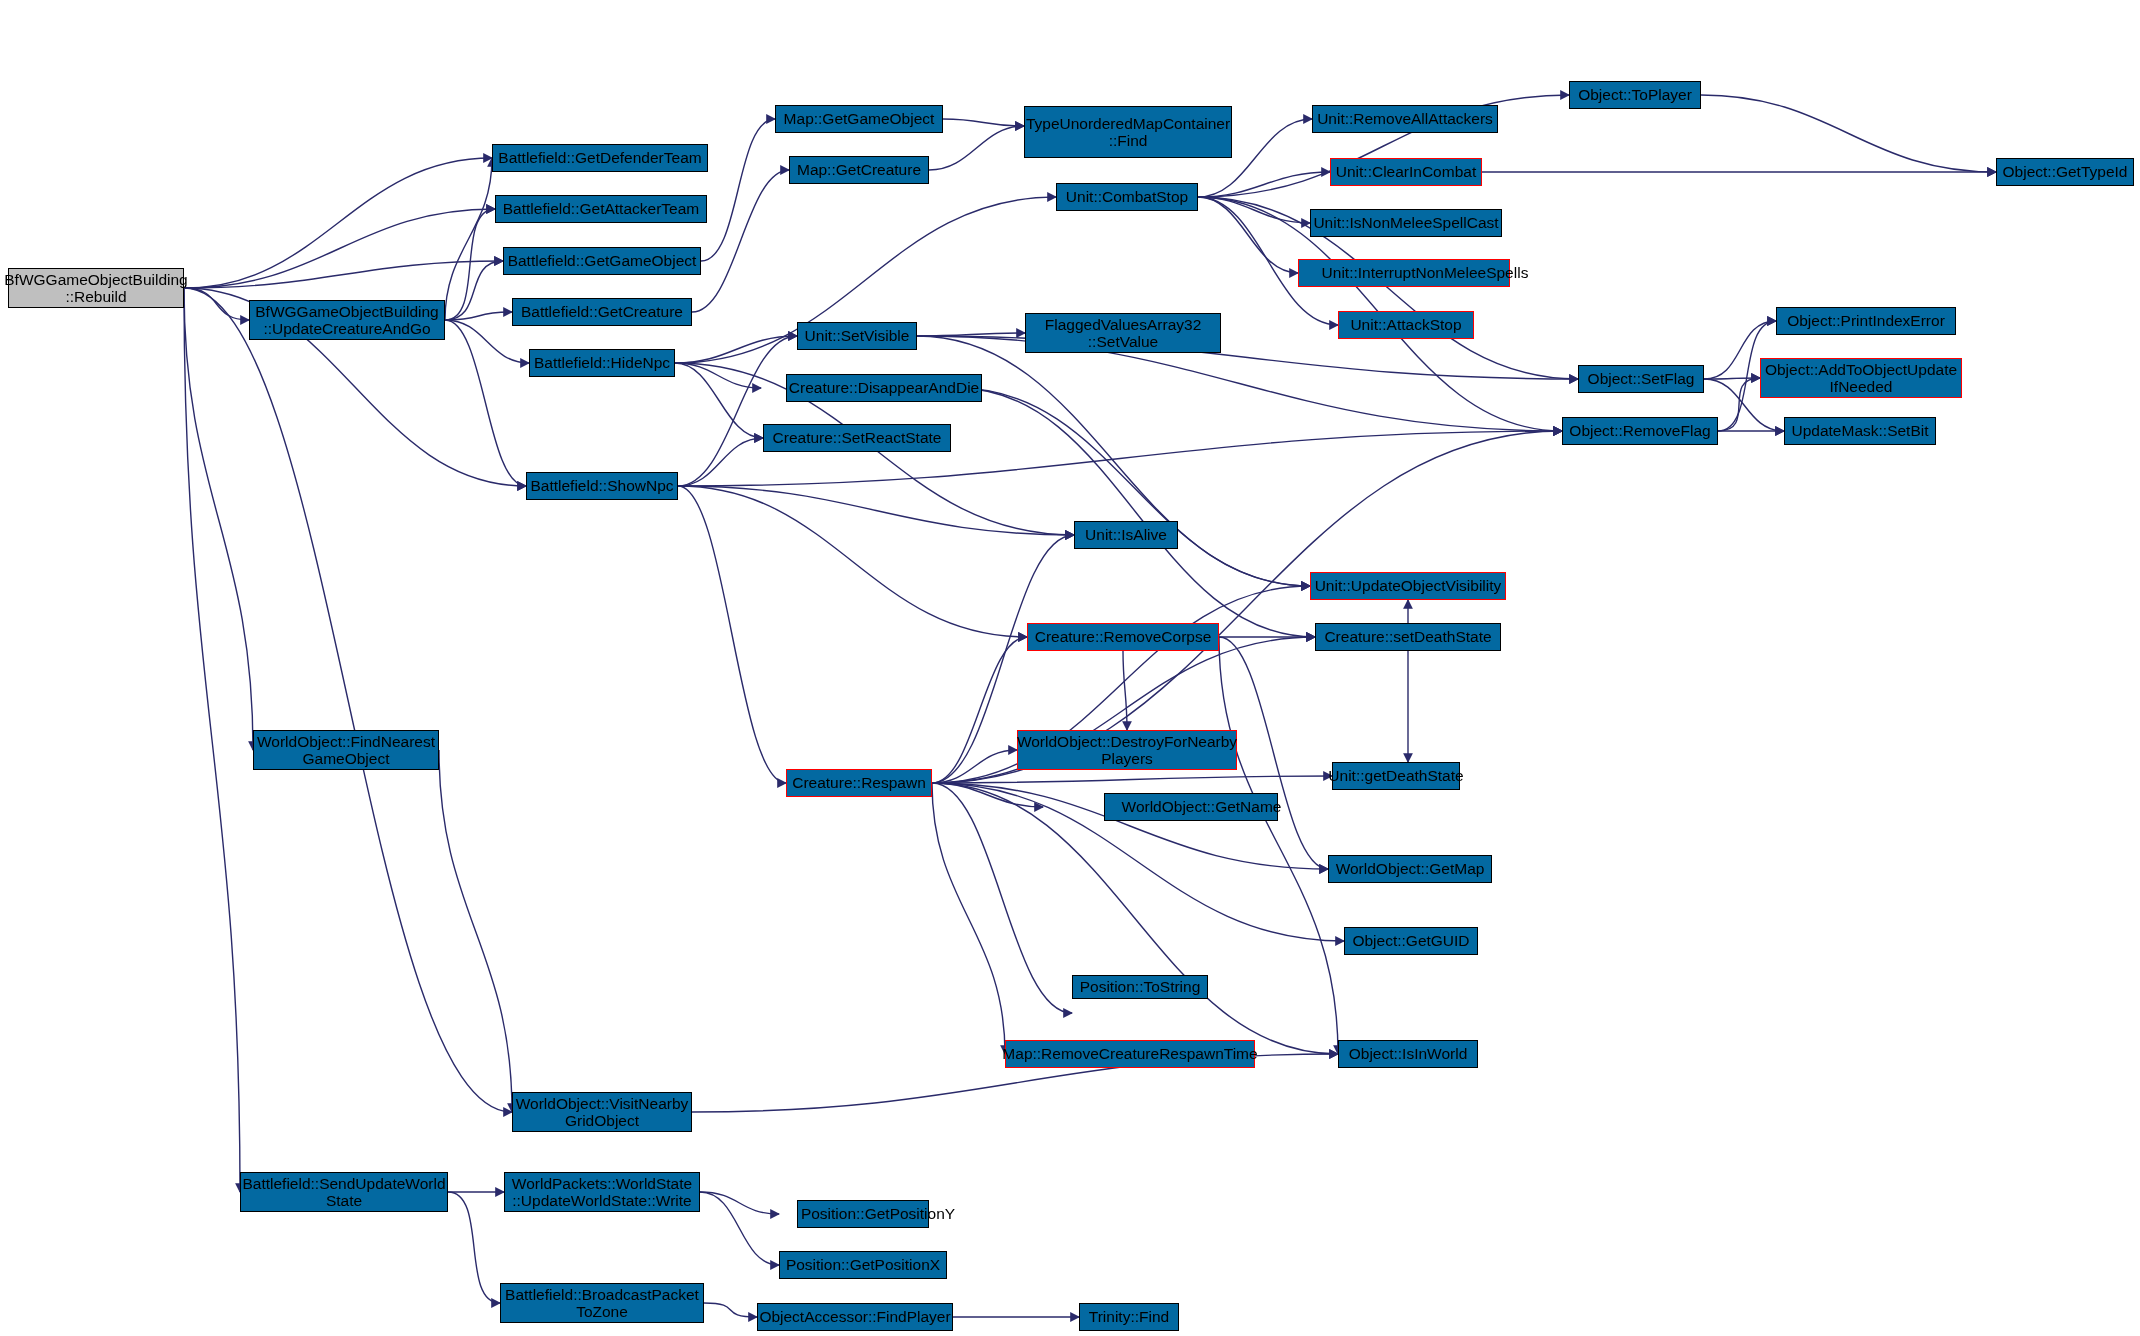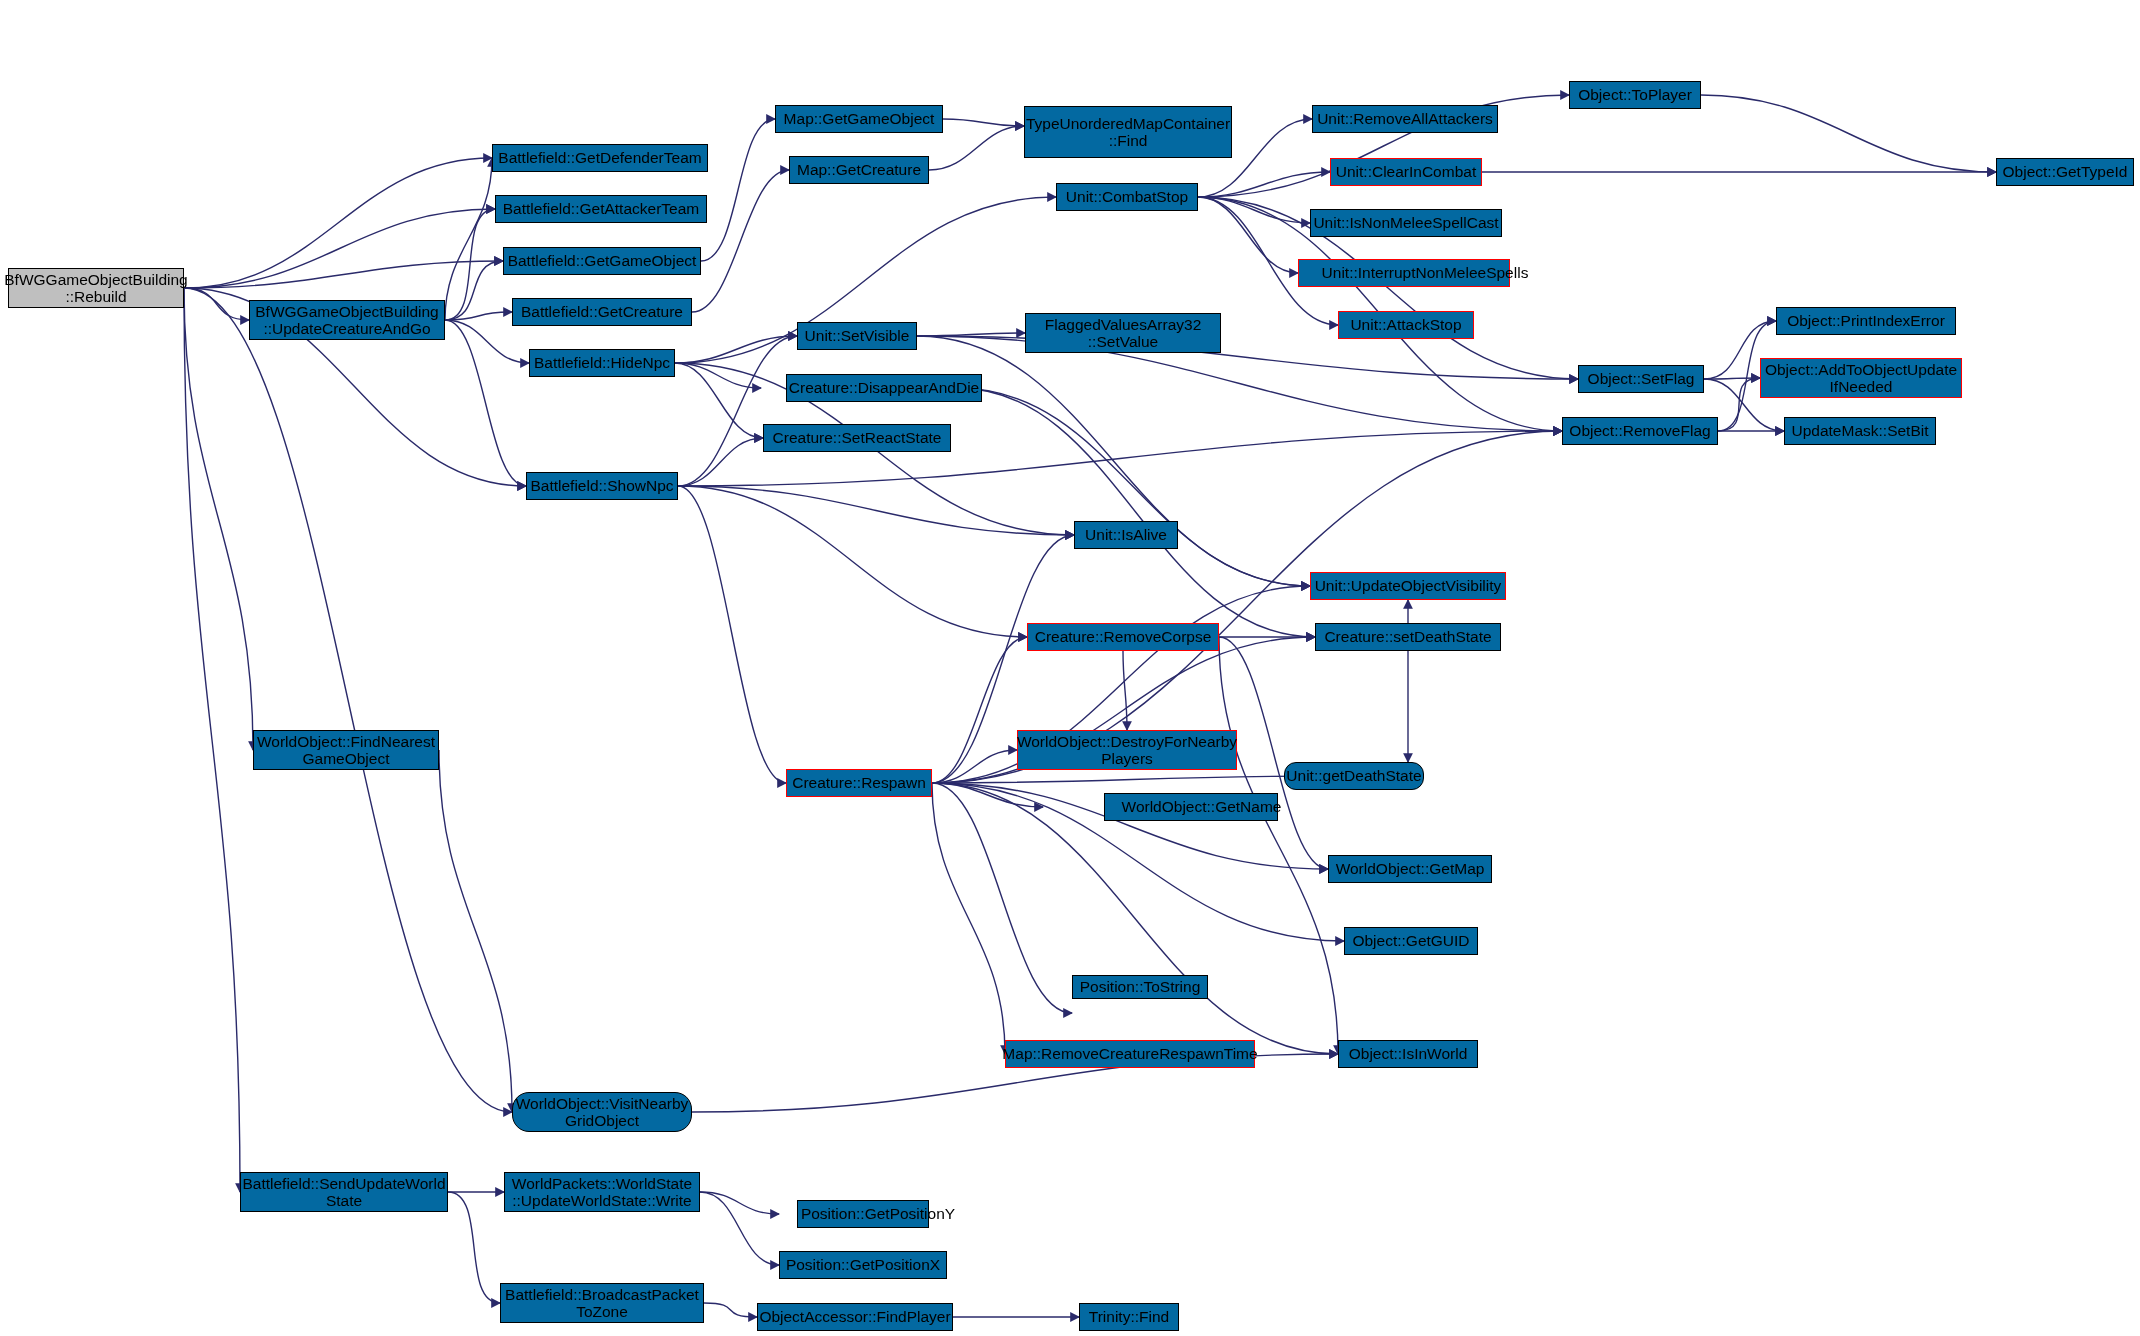--- a/index.html
+++ b/index.html
@@ -171,29 +171,29 @@
 IfNeeded</div>
       <div class="node" style="left: 1784px; top: 417px; width: 152px; height: 28px;">UpdateMask::SetBit</div>
       <div class="node" style="left: 1074px; top: 521px; width: 104px; height: 28px;">Unit::IsAlive</div>
       <div class="node red" style="left: 1310px; top: 572px; width: 196px; height: 28px;">Unit::UpdateObjectVisibility</div>
       <div class="node red" style="left: 1027px; top: 623px; width: 192px; height: 28px;">Creature::RemoveCorpse</div>
       <div class="node" style="left: 1315px; top: 623px; width: 186px; height: 28px;">Creature::setDeathState</div>
       <div class="node red" style="left: 786px; top: 769px; width: 146px; height: 28px;">Creature::Respawn</div>
       <div class="node red" style="left: 1017px; top: 730px; width: 220px; height: 40px;">WorldObject::DestroyForNearby
 Players</div>
       <div class="node" style="left: 1104px; top: 793px; width: 174px; height: 28px; padding-left: 24px;">WorldObject::GetName</div>
-      <div class="node" style="left: 1284px; top: 762px; width: 140px; height: 28px; border-radius: 12px;">Unit::getDeathState</div>
+      <div class="node" style="left: 1332px; top: 762px; width: 128px; height: 28px;">Unit::getDeathState</div>
       <div class="node" style="left: 1328px; top: 855px; width: 164px; height: 28px;">WorldObject::GetMap</div>
       <div class="node" style="left: 1344px; top: 927px; width: 134px; height: 28px;">Object::GetGUID</div>
       <div class="node" style="left: 1072px; top: 975px; width: 136px; height: 24px;">Position::ToString</div>
       <div class="node red" style="left: 1005px; top: 1040px; width: 250px; height: 28px;">Map::RemoveCreatureRespawnTime</div>
       <div class="node" style="left: 1338px; top: 1040px; width: 140px; height: 28px;">Object::IsInWorld</div>
       <div class="node" style="left: 253px; top: 730px; width: 186px; height: 40px;">WorldObject::FindNearest
 GameObject</div>
-      <div class="node" style="left: 512px; top: 1092px; width: 180px; height: 40px; border-radius: 17px;">WorldObject::VisitNearby
+      <div class="node" style="left: 512px; top: 1092px; width: 180px; height: 40px;">WorldObject::VisitNearby
 GridObject</div>
       <div class="node" style="left: 240px; top: 1172px; width: 208px; height: 40px;">Battlefield::SendUpdateWorld
 State</div>
       <div class="node" style="left: 504px; top: 1172px; width: 196px; height: 40px;">WorldPackets::WorldState
 ::UpdateWorldState::Write</div>
       <div class="node" style="left: 797px; top: 1200px; width: 132px; height: 28px; padding-left: 33px;">Position::GetPositionY</div>
       <div class="node" style="left: 779px; top: 1251px; width: 168px; height: 28px;">Position::GetPositionX</div>
       <div class="node" style="left: 500px; top: 1283px; width: 204px; height: 40px;">Battlefield::BroadcastPacket
 ToZone</div>
       <div class="node" style="left: 757px; top: 1303px; width: 196px; height: 28px;">ObjectAccessor::FindPlayer</div>

